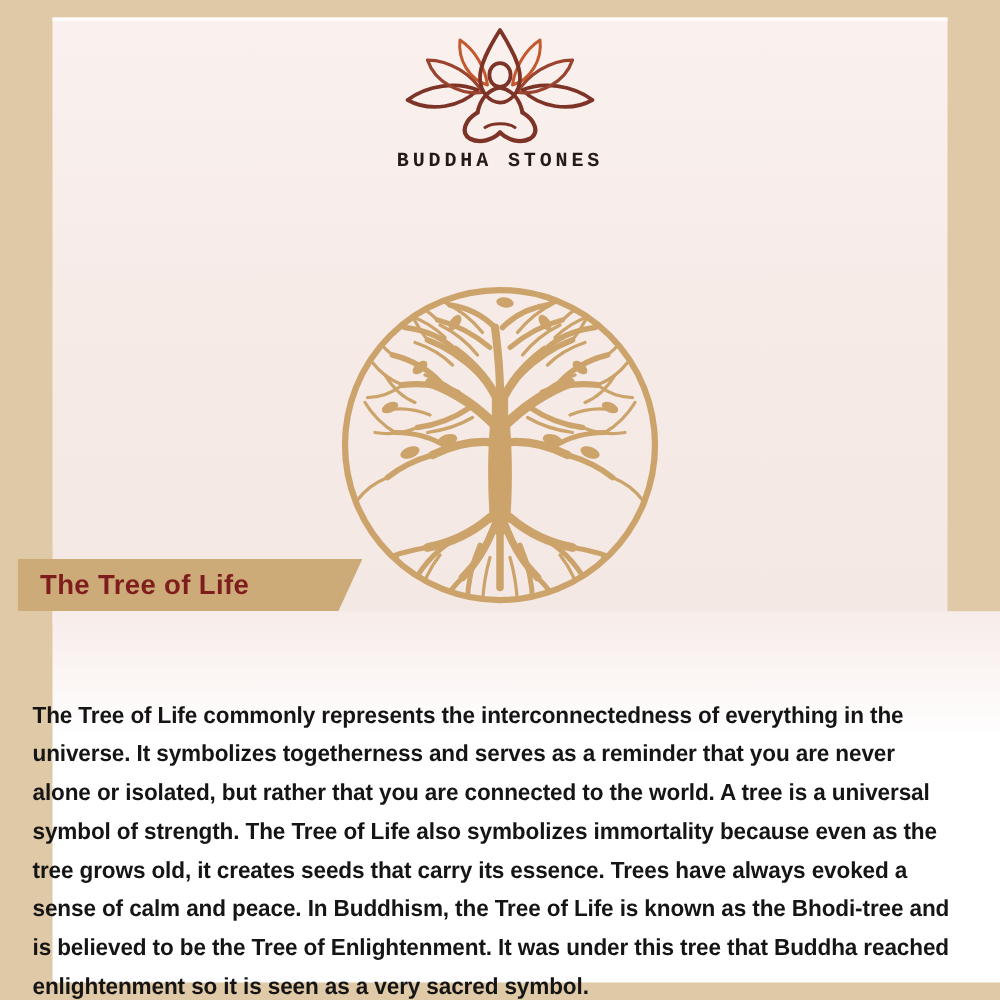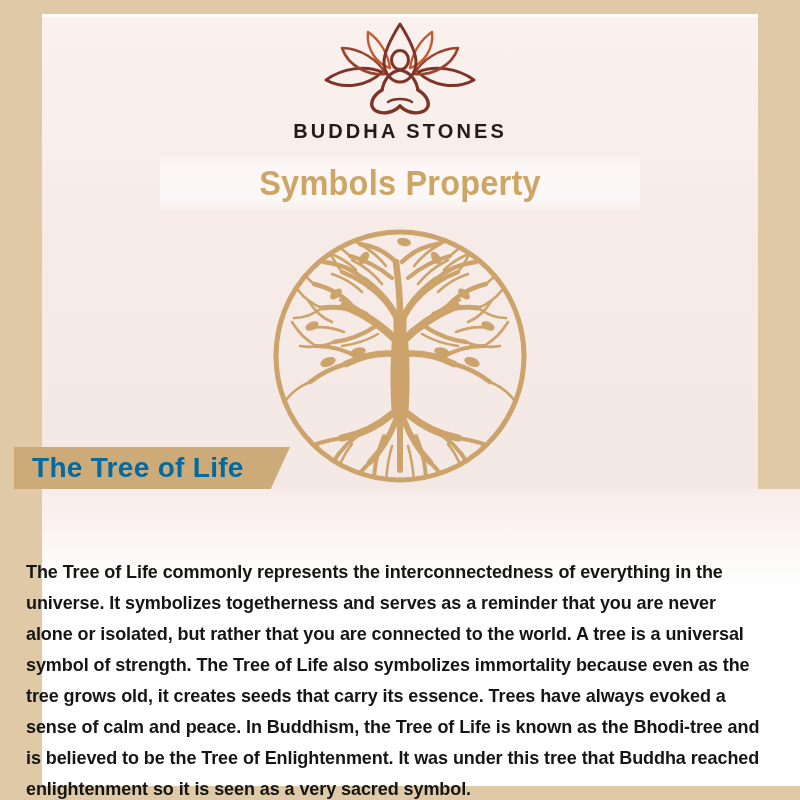--- a/index.html
+++ b/index.html
@@ -69,22 +69,22 @@
     text-align: center;
   }
   .logo-mark {
     display: block;
     margin: 0 auto;
     width: 168px;
     height: 100px;
   }
   .brand-name {
     margin-top: 2px;
-    font-family: Liberation Sans, sans-serif;
-    font-size: 20px;
+    font-family: Liberation Mono, monospace;
+    font-size: 16px;
     font-weight: 700;
     letter-spacing: 3.1px;
     color: #241a16;
     white-space: nowrap;
   }
 
   
   .title-band {
     position: absolute;
     left: 118px;
@@ -131,23 +131,23 @@
     background: #cdab79;
     clip-path: polygon(0 0, 100% 0, 93% 100%, 0 100%);
   }
   .ribbon-text {
     position: absolute;
     left: 32px;
     top: 447px;
     width: 244px;
     height: 42px;
     line-height: 42px;
-    font-size: 28px;
-    font-weight: 700;
-    color: #0369a1;
+    font-size: 22px;
+    font-weight: 700;
+    color: #7f1d1d;
     letter-spacing: 0.3px;
     white-space: nowrap;
   }
 
   
   .content-panel {
     position: absolute;
     left: 42px;
     top: 489px;
     width: 758px;
@@ -232,23 +232,20 @@
 
           <path d="M66 72 C56 78 52 88 60 93 C68 97 78 94 84 88" stroke="#7E3327" stroke-width="3.4"></path>
           <path d="M102 72 C112 78 116 88 108 93 C100 97 90 94 84 88" stroke="#7E3327" stroke-width="3.4"></path>
 
           <path d="M72 84 C78 80 90 80 96 84" stroke="#7E3327" stroke-width="2.4"></path>
         </g>
       </svg>
       <div class="brand-name">BUDDHA STONES</div>
     </div>
 
-    <div class="title-band">
-      <div class="title-text">Symbols Property</div>
-    </div>
 
     <svg class="tree-emblem" viewBox="0 0 268 268">
       <defs>
         <clipPath id="diskClip">
             <circle cx="134" cy="134" r="126"></circle>
           </clipPath>
       </defs>
 
       <circle cx="134" cy="134" r="124" fill="none" stroke="#CCA36B" stroke-width="5"></circle>
       <g clip-path="url(#diskClip)" stroke="#CCA36B" fill="none" stroke-linecap="round" stroke-linejoin="round">

